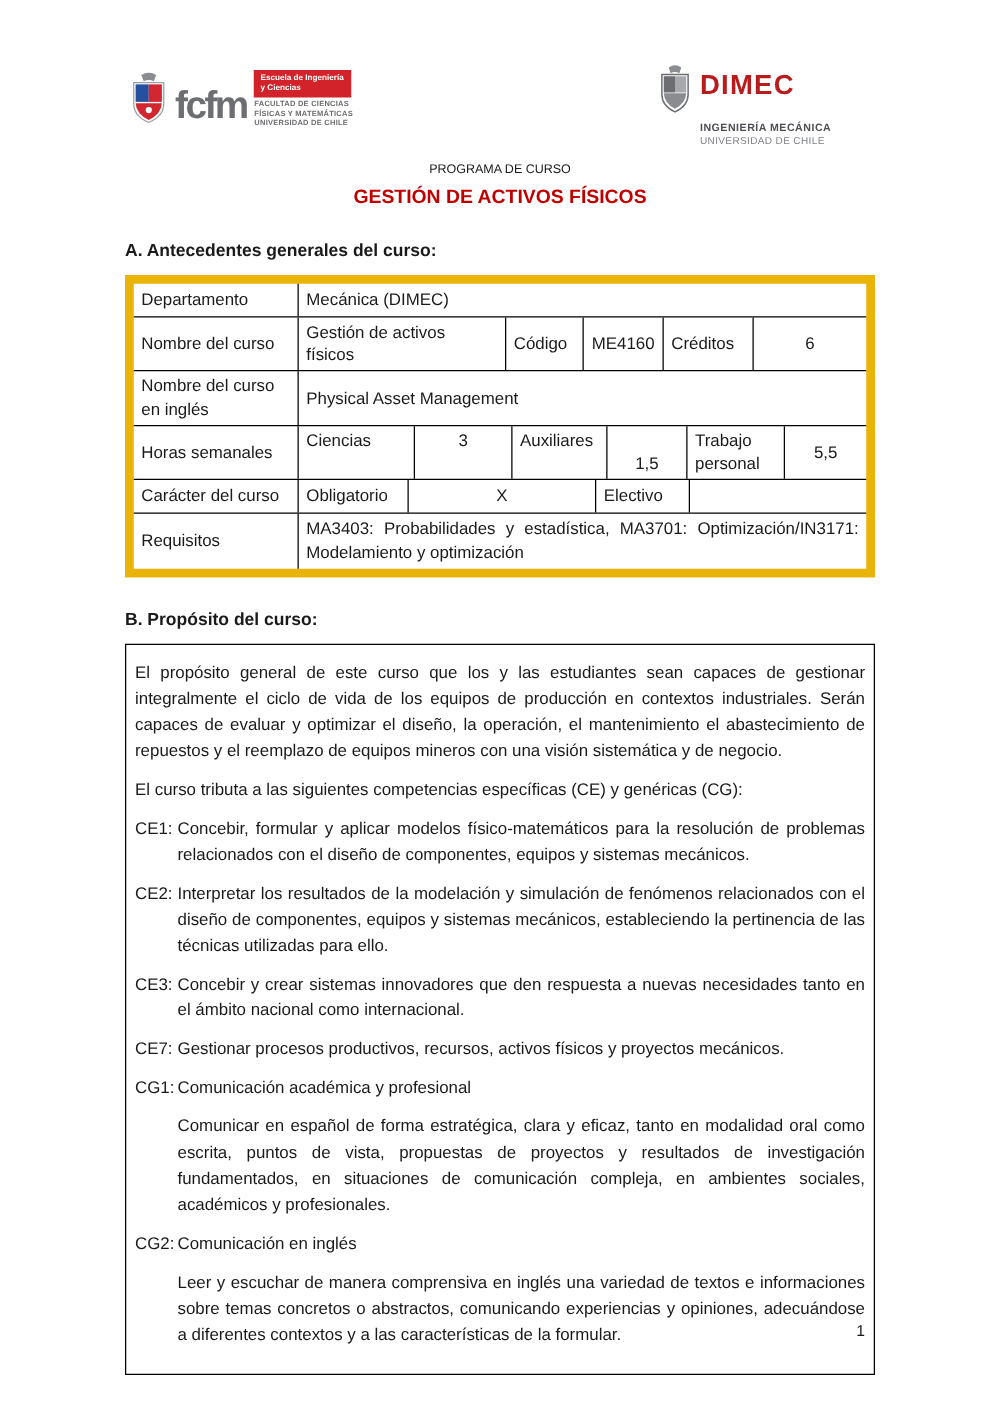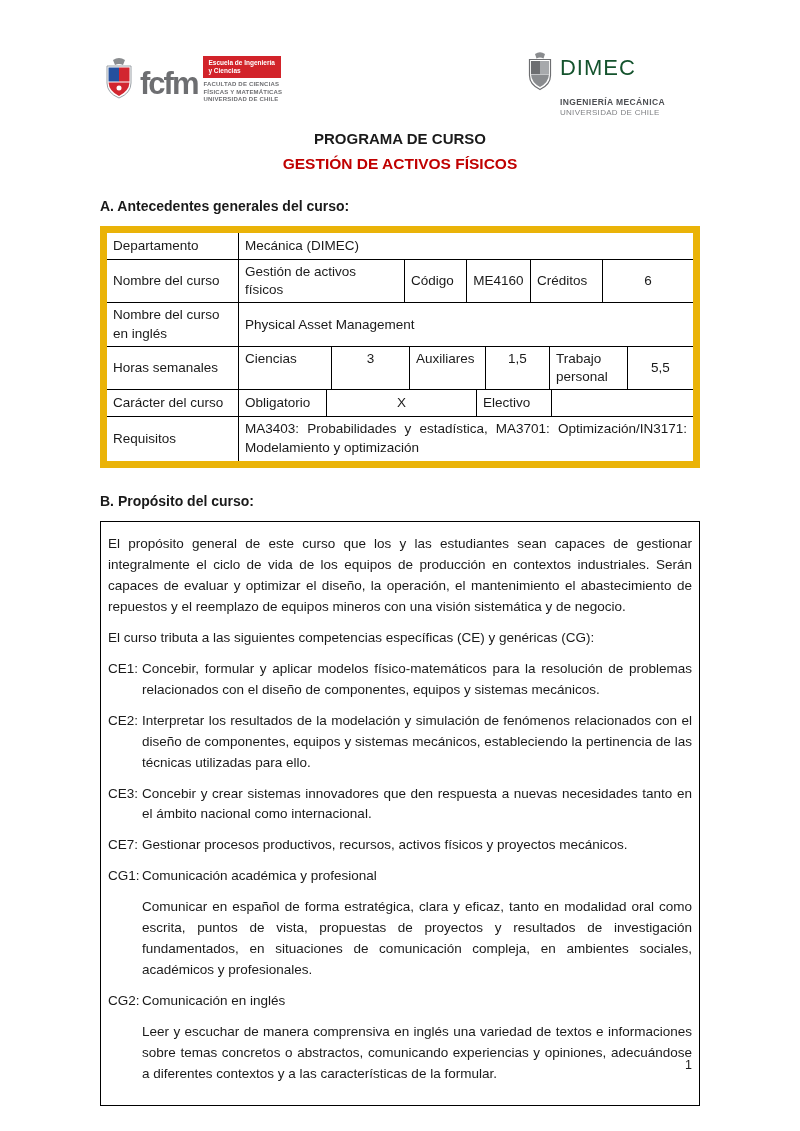--- a/index.html
+++ b/index.html
@@ -15,26 +15,26 @@
 
   
   .logos { display:flex; justify-content:space-between; align-items:flex-start; height:60px; }
   .logo-left { display:flex; align-items:flex-end; gap:6px; margin-left:4px; }
   .fcfm-word { font-weight:bold; font-size:31px; line-height:40px; color:#6d6e71; letter-spacing:-2px; margin-top:4px; }
   .fcfm-right { display:flex; flex-direction:column; gap:3px; margin-top:6px; }
   .fcfm-badge { background:#d2232a; color:#fff; font-size:6.5px; font-weight:bold; line-height:8px; padding:3px 5px; width:78px; }
   .fcfm-sub { color:#6d6e71; font-size:6px; font-weight:bold; line-height:7.5px; letter-spacing:0.2px; }
   .logo-right { display:flex; align-items:flex-start; gap:7px; margin-right:35px; margin-top:2px; }
   .dimec-text { display:flex; flex-direction:column; margin-top:5px; }
-  .dimec-word { color:#14532d; font-weight:normal; font-size:22px; line-height:22px; letter-spacing:1px; }
+  .dimec-word { color:#b91c1c; font-weight:bold; font-size:22px; line-height:22px; letter-spacing:1px; }
   .dimec-sub1 { color:#4d4f53; font-weight:bold; font-size:8.5px; line-height:11px; letter-spacing:0.4px; margin-top:18px; }
   .dimec-sub2 { color:#808285; font-size:8px; line-height:9px; letter-spacing:0.3px; }
 
   
-  .doc-title { text-align:center; font-size:15px; font-weight:bold; color:#1a1a1a; margin-top:20px; }
+  .doc-title { text-align:center; font-size:10px; font-weight:normal; color:#1a1a1a; margin-top:20px; }
   .doc-subtitle { text-align:center; font-size:15.5px; font-weight:bold; color:#C00000; margin-top:8px; }
   .sec-heading { font-size:14px; font-weight:bold; color:#1a1a1a; margin-top:25px; }
 
   
   .ctable { margin-top:12px; border:7px solid #eab308; width:600px; font-size:13.5px; }
   .trow { display:flex; border-bottom:1px solid #000; }
   .trow:last-child { border-bottom:none; }
   .tc { border-right:1px solid #000; padding:3px 6px; display:flex; align-items:flex-start; line-height:1.35; }
   .tc:last-child { border-right:none; }
   .tc.vc { align-items:center; }
@@ -150,21 +150,21 @@
         </div>
       <div class="tc fix" style="width:93px">
           <span>Ciencias</span>
         </div>
       <div class="tc ctr fix" style="width:78px;align-items:flex-start">
           <span>3</span>
         </div>
       <div class="tc fix" style="width:76px">
           <span>Auxiliares</span>
         </div>
-      <div class="tc ctr fix" style="width:64px;align-items:flex-start">
+      <div class="tc ctr fix" style="width:64px;align-items:flex-end">
           <span>1,5</span>
         </div>
       <div class="tc fix" style="width:78px">
           <span>Trabajo personal</span>
         </div>
       <div class="tc ctr grow" style="align-items:center">
           <span>5,5</span>
         </div>
     </div>
 

